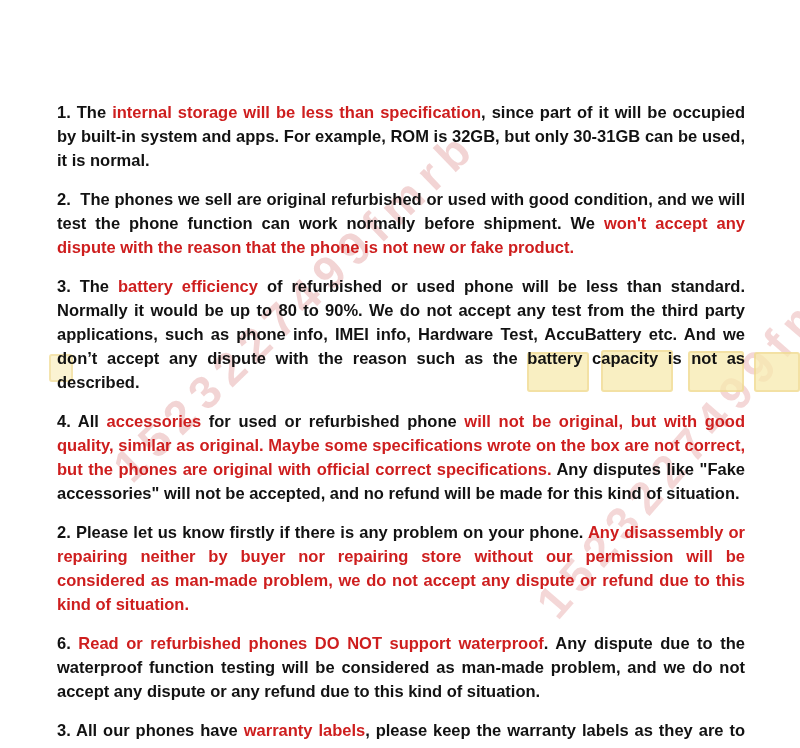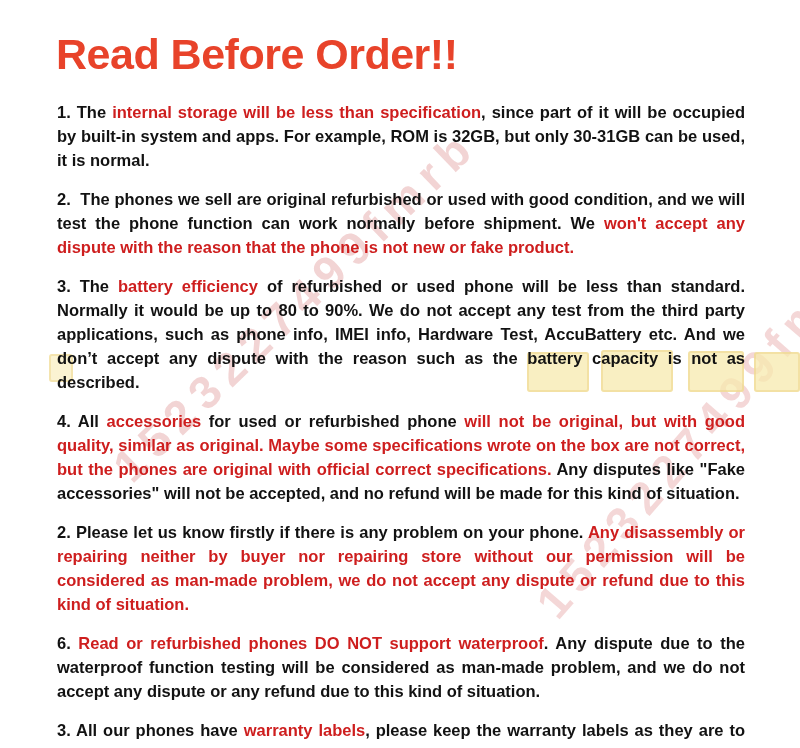--- a/index.html
+++ b/index.html
@@ -72,21 +72,20 @@
     <div class="wm-diagonal wm-1">1523227499fmrb</div>
     <div class="wm-diagonal wm-2">1523227499fmrb</div>
     <div class="wm-yellow wm-y1"></div>
     <div class="wm-yellow wm-y2"></div>
     <div class="wm-yellow wm-y3"></div>
     <div class="wm-yellow wm-y4"></div>
     <div class="wm-yellow wm-y5"></div>
   </div>
 
   <div class="text-layer">
-    <div class="title">Read Before Order!!</div>
     <div class="content">
         <p class="notice"><span class="black">1. The </span><span class="red">internal storage will be less than specification</span><span class="black">, since part of it will be occupied by built-in system and apps. For example, ROM is 32GB, but only 30-31GB can be used, it is normal.</span></p>
         <p class="notice"><span class="black">2.&nbsp; The phones we&nbsp;sell are original refurbished or used with good condition, and we will test the phone function can work normally before shipment. We </span><span class="red">won't accept any dispute with the reason that the phone is not new or fake product.</span></p>
         <p class="notice"><span class="black">3. The </span><span class="red">battery efficiency</span><span class="black"> of refurbished or used phone will be less than standard. Normally it would be up to 80 to 90%. We do not accept any test from the third party applications, such as phone info, IMEI info, Hardware Test, AccuBattery etc. And we don’t accept any dispute with the reason such as the battery capacity is not as described.</span></p>
         <p class="notice"><span class="black">4. All </span><span class="red">accessories</span><span class="black"> for used or refurbished phone </span><span class="red">will not be original, but with good quality, similar as original. Maybe some specifications wrote on the box are not correct, but the phones are original with official correct specifications.</span><span class="black"> Any disputes like "Fake accessories" will not be accepted, and no refund will be made for this kind of situation.</span></p>
         <p class="notice"><span class="black">2. Please let us know firstly if there is any problem on your phone. </span><span class="red">Any disassembly or repairing neither by buyer nor repairing store without our permission will be considered as man-made problem, we do not accept any dispute or refund due to this kind of situation.</span></p>
         <p class="notice"><span class="black">6. </span><span class="red">Read or refurbished phones DO NOT support waterproof</span><span class="black">. Any dispute due to the waterproof function testing will be considered as man-made problem, and we&nbsp;do not accept any dispute or any refund due to this kind of situation.</span></p>
         <p class="notice"><span class="black">3. All our phones have </span><span class="red">warranty labels</span><span class="black">, please keep the warranty labels as they are to get warranty, otherwise we will not accept any disputes or compensation for quality problems.</span></p>
       </div>
   </div>

